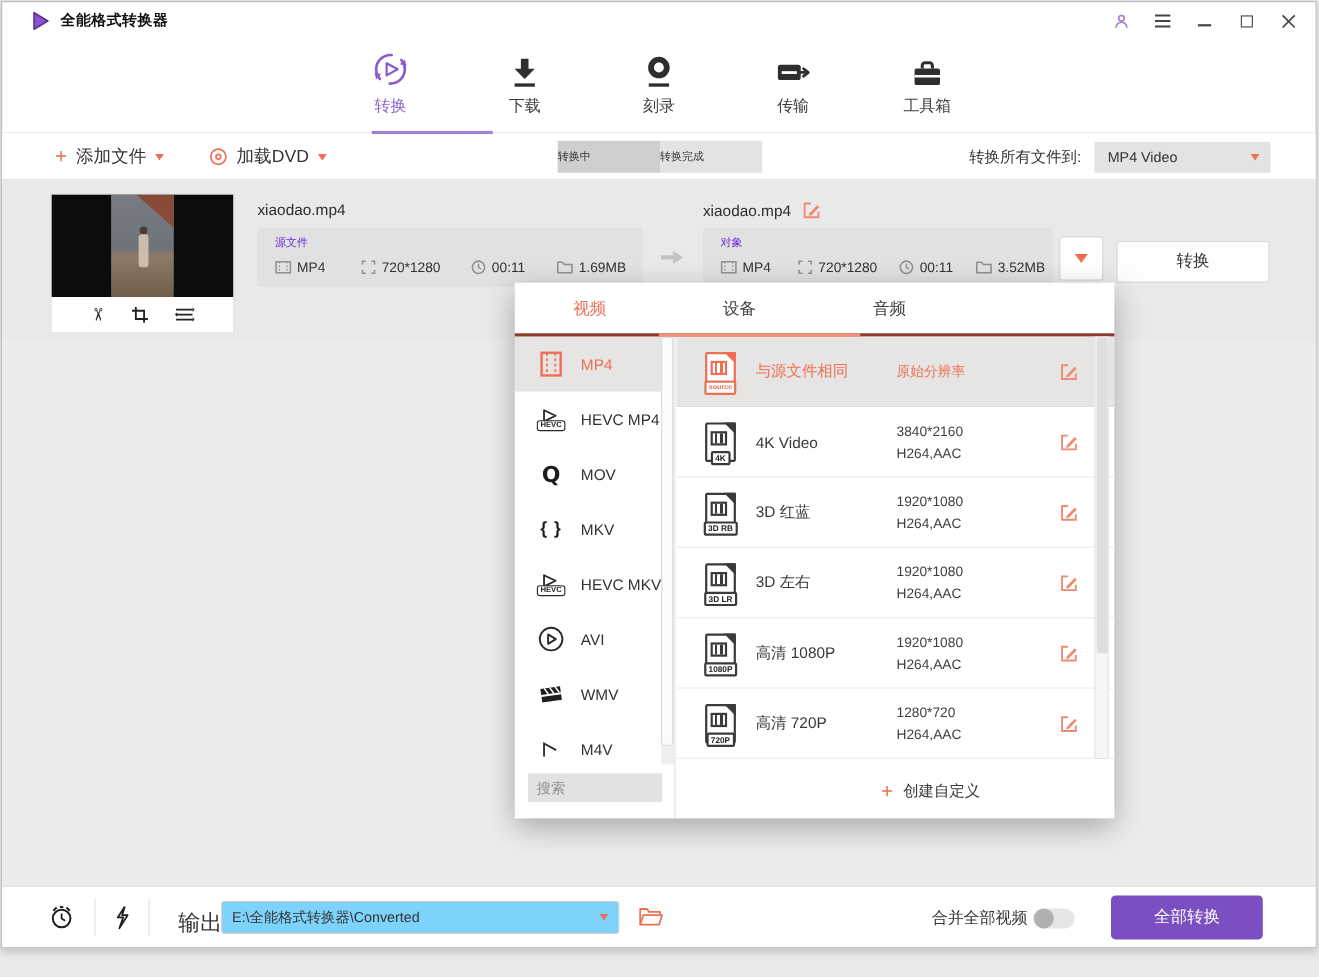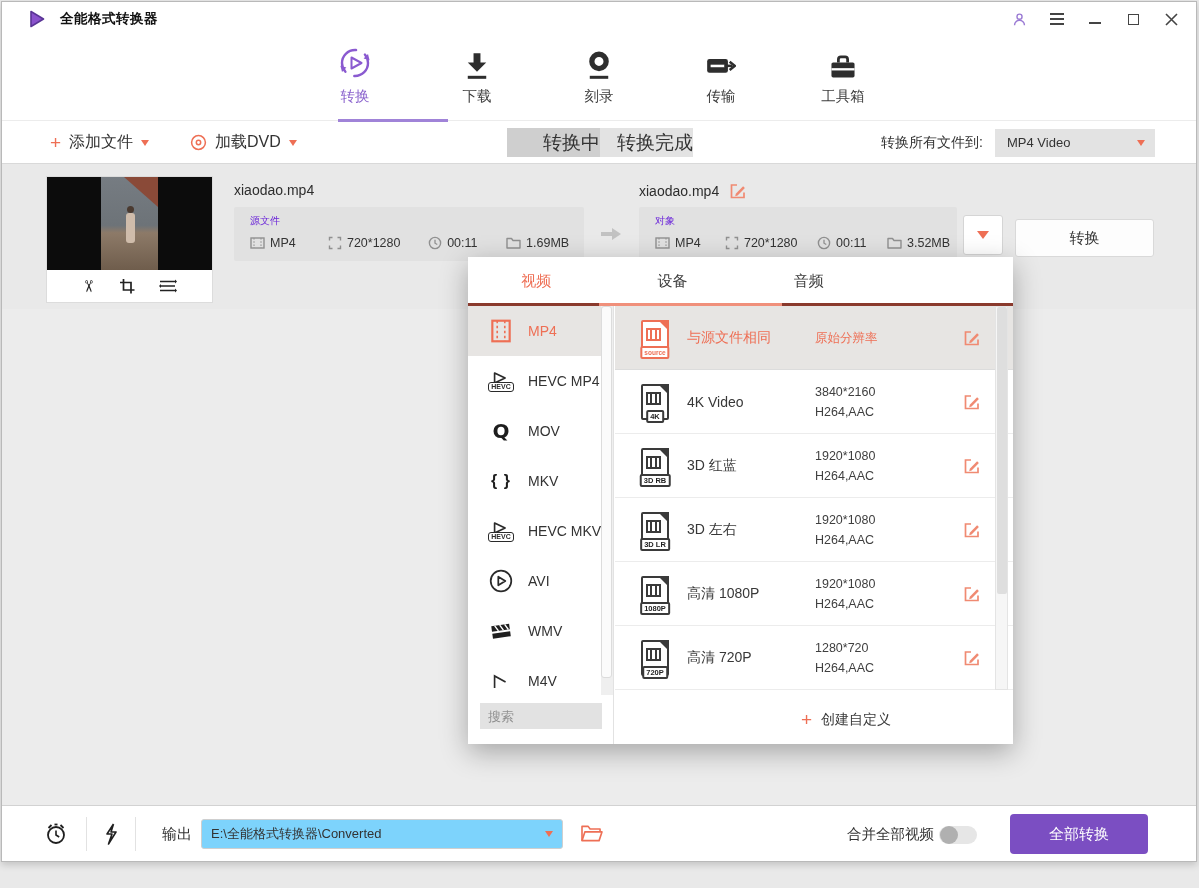--- a/index.html
+++ b/index.html
@@ -7,21 +7,21 @@
     --maroon:#8a3a2d; --ink:#333;
   }
   *{box-sizing:border-box}
   html,body{margin:0;padding:0}
   body{width:1199px;height:888px;background:#e9e9e9;font-family:"Liberation Sans","DejaVu Sans",sans-serif;position:relative;overflow:hidden;color:var(--ink)}
   .window{position:absolute;left:1px;top:1px;width:1196px;height:861px;background:#fff;border:1px solid #b9b9b9;box-shadow:0 3px 7px rgba(0,0,0,.16)}
 
   
   .titlebar{position:absolute;left:0;top:0;right:0;height:34px;display:flex;align-items:center}
   .logo{margin-left:26px;display:flex;align-items:center}
-  .app-title{margin-left:14px;font-size:13.5px;font-weight:bold;color:#111;letter-spacing:.5px}
+  .app-title{margin-left:9px;font-size:13.5px;font-weight:bold;color:#111;letter-spacing:.5px}
   .winctl{margin-left:auto;margin-right:16px;display:flex;align-items:center;gap:20px}
   .winctl .wc{display:flex;align-items:center;justify-content:center;width:18px;height:18px}
   .min-bar{width:12px;height:2px;background:#444;margin-top:8px}
   .max-box{width:11px;height:11px;border:1.6px solid #444}
 
   
   .nav{position:absolute;top:34px;left:0;right:0;height:85px;border-bottom:1px solid #ececec}
   .tabs{display:flex;justify-content:center;gap:44px;padding-top:7px}
   .tab{width:78px;text-align:center}
   .tab .ic{height:38px;display:flex;align-items:flex-end;justify-content:center}
@@ -29,21 +29,21 @@
   .tab.active .lb{color:#8a62cd}
   .nav-indicator{position:absolute;left:336px;bottom:-2px;width:110px;height:3px;background:var(--purple-lt)}
 
   
   .toolbar{position:absolute;top:120px;left:0;right:0;height:42px;background:#fff;border-bottom:1px solid #d9d9d9}
   .tool-grp{position:absolute;top:0;height:41px;display:flex;align-items:center;gap:8px}
   .plus{color:var(--salmon);font-size:19px;font-weight:400;line-height:1}
   .tb-label{font-size:16px;color:#333}
   .caret{width:0;height:0;border-left:4.5px solid transparent;border-right:4.5px solid transparent;border-top:6px solid var(--salmon)}
   .seg-wrap{position:absolute;left:505px;top:6px;display:flex}
-  .seg{width:93px;height:29px;line-height:29px;text-align:right;font-size:19px;color:#333}
+  .seg{width:93px;height:29px;line-height:29px;text-align:left;font-size:10px;color:#333}
   .seg.on{background:#cfcfcf}
   .seg.off{background:#e3e3e3}
   .convert-to{position:absolute;right:41px;top:0;height:41px;display:flex;align-items:center;gap:12px}
   .convert-to .lbl{font-size:14px;color:#333}
   .dd{width:160px;height:28px;background:#e3e3e3;display:flex;align-items:center;padding:0 10px 0 12px;font-size:13px;color:#333}
   .dd .caret{margin-left:auto}
 
   
   .filerow{position:absolute;top:162px;left:0;right:0;height:145px;background:#e9e9e9}
   .thumb-card{position:absolute;left:45px;top:13px;width:165px;height:125px;background:#fff;box-shadow:0 0 0 1px #dcdcdc}
@@ -109,21 +109,21 @@
   .doc.source .film{background:linear-gradient(90deg,transparent 0 2px,var(--salmon) 2px 4px,transparent 4px 7px,var(--salmon) 7px 9px,transparent 9px)}
   .doc.source .badge{border-color:var(--salmon);color:var(--salmon);font-size:6.5px}
   .rsb{position:absolute;top:0;right:5px;width:13px;height:384px;background:#f6f6f6;border:1px solid #e4e4e4}
   .rsb-thumb{width:10px;height:287px;background:#dedede;margin:0 auto;border-radius:2px}
   .pcreate{position:absolute;left:186px;bottom:15px;display:flex;align-items:center;gap:9px;font-size:14px;color:#3a3a3a}
 
   
   .bottombar{position:absolute;left:0;right:0;bottom:0;height:56px;background:#fff;border-top:1px solid #d2d2d2}
   .bb-ic{position:absolute;top:16px;display:flex}
   .bb-div{position:absolute;top:11px;width:1px;height:34px;background:#e2e2e2}
-  .out-label{position:absolute;left:160px;top:19px;font-size:15px;color:#333}
+  .out-label{position:absolute;left:160px;top:19px;font-size:20px;color:#333}
   .outwrap{position:absolute;left:199px;top:13px;width:362px;height:30px}
   .outinput{width:100%;height:100%;border:1px solid #cfcfcf;border-radius:3px;background:#7dd3fc;font-size:13px;color:#333;padding:0 26px 0 9px;outline:none;font-family:inherit}
   .outwrap .caret{position:absolute;right:10px;top:12px}
   .merge-label{position:absolute;right:262px;top:19px;font-size:14.5px;color:#333}
   .toggle{position:absolute;right:219px;top:20px;width:38px;height:18px;background:#e6e6e6;border-radius:9px}
   .knob{position:absolute;left:1px;top:0;width:18px;height:18px;border-radius:50%;background:#b0b0b0}
   .convert-all{position:absolute;right:48px;top:8px;width:138px;height:40px;background:var(--purple);border-radius:4px;color:#fff;font-size:15px;text-align:center;line-height:40px}
 </style>
 </head>
 <body>

